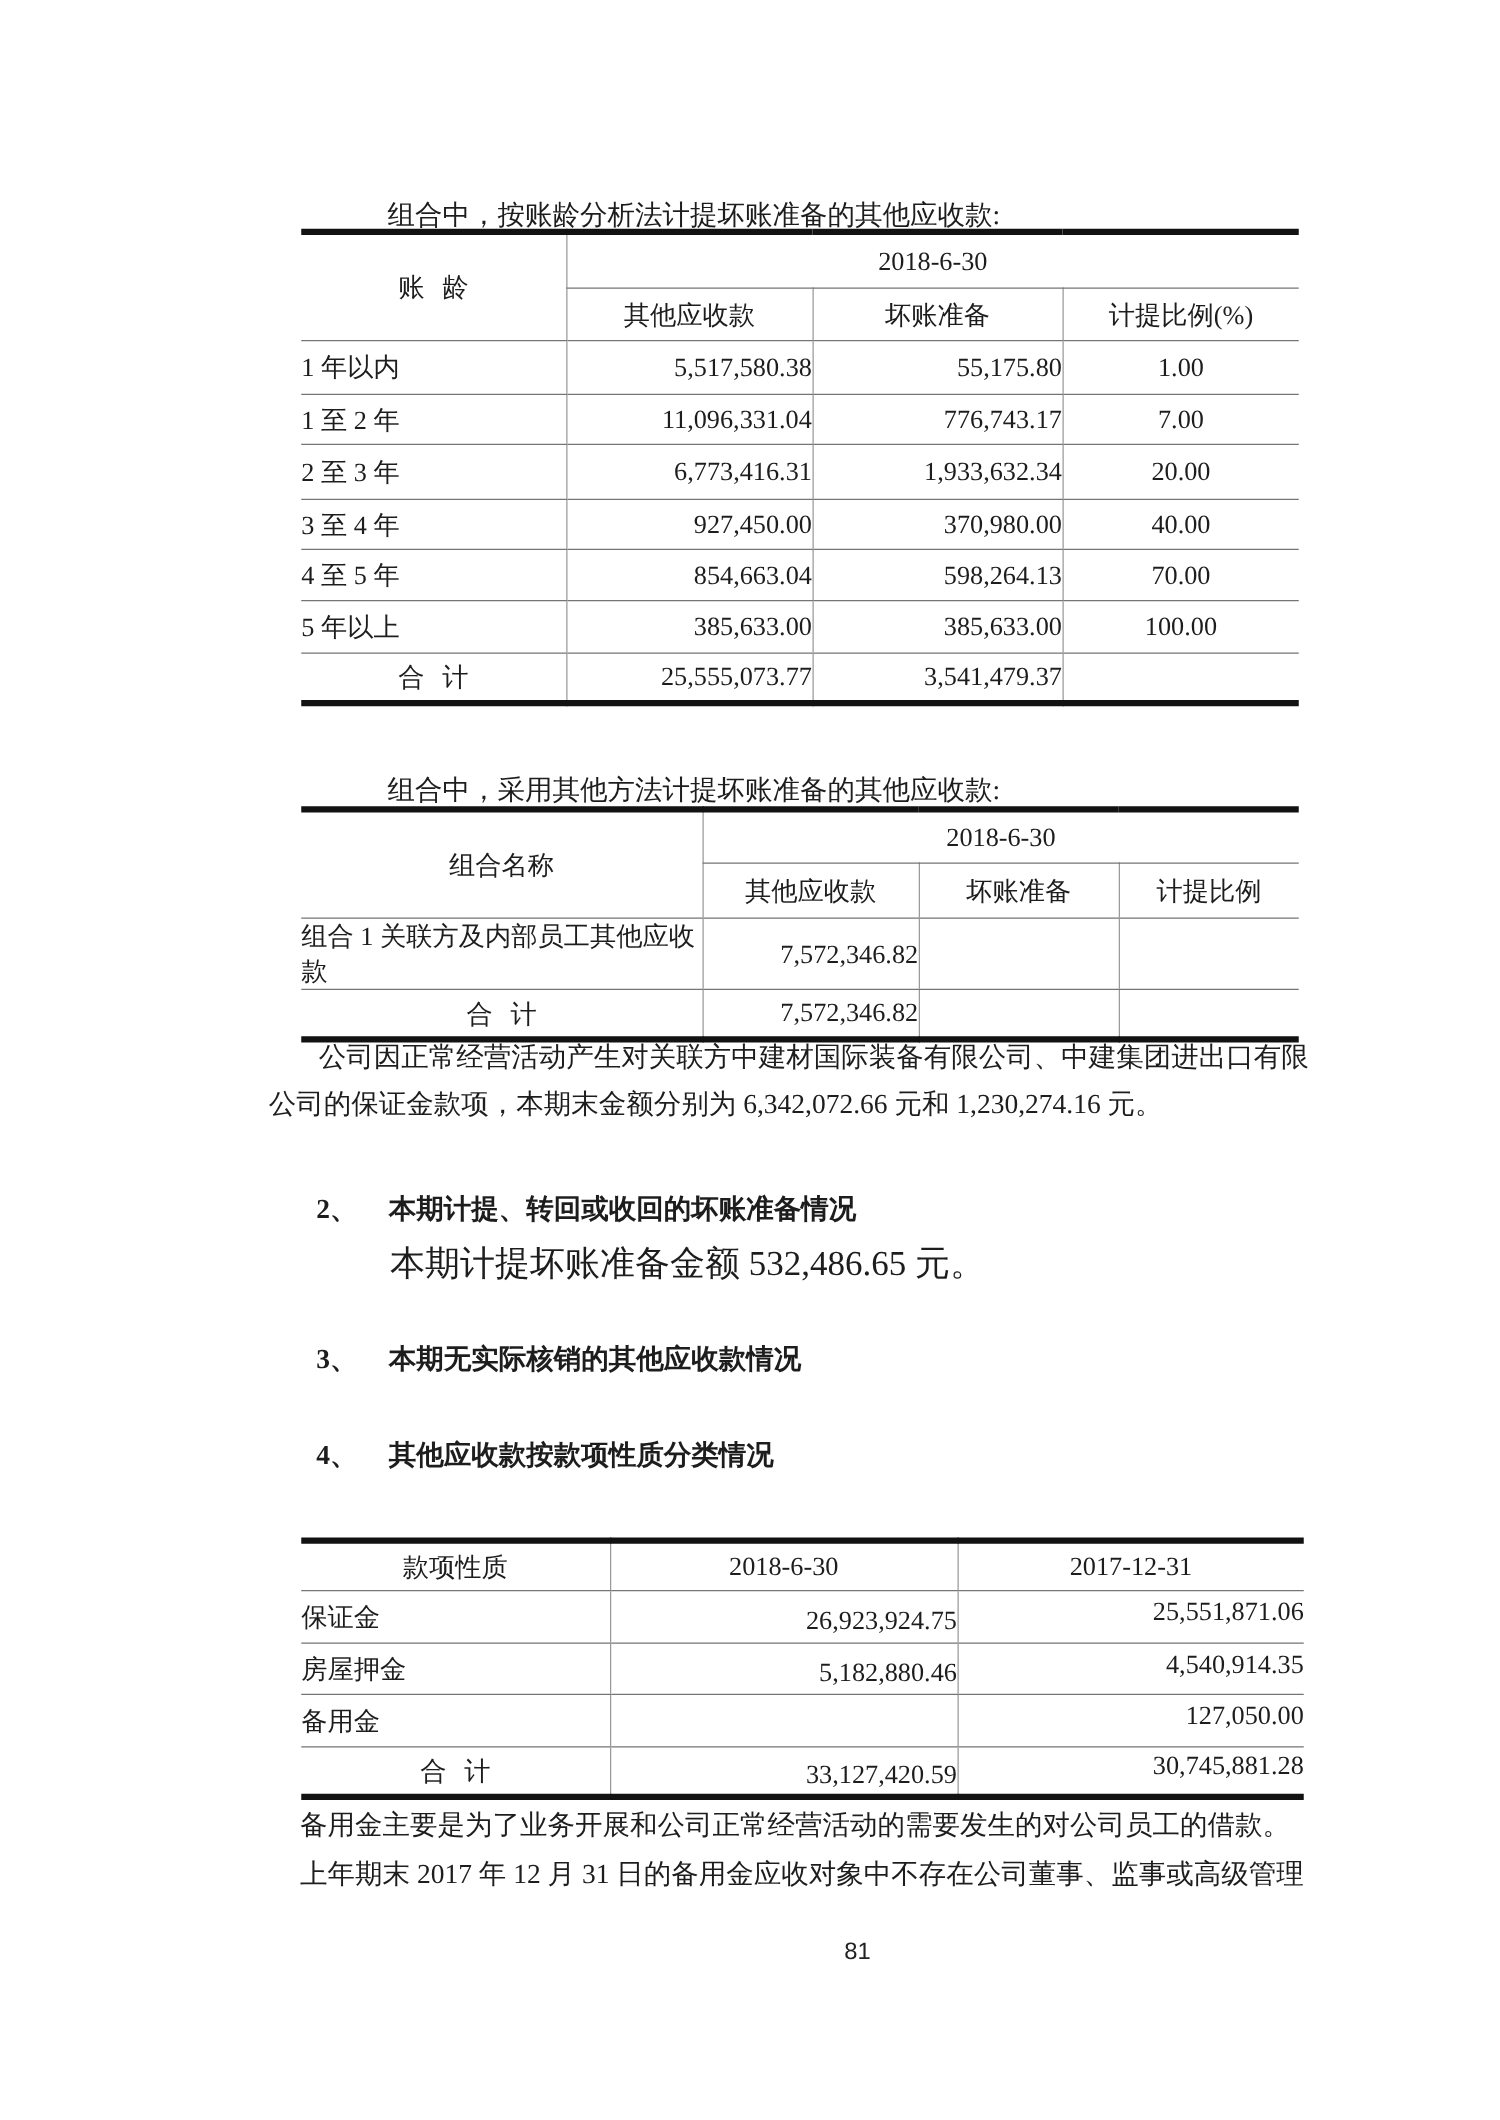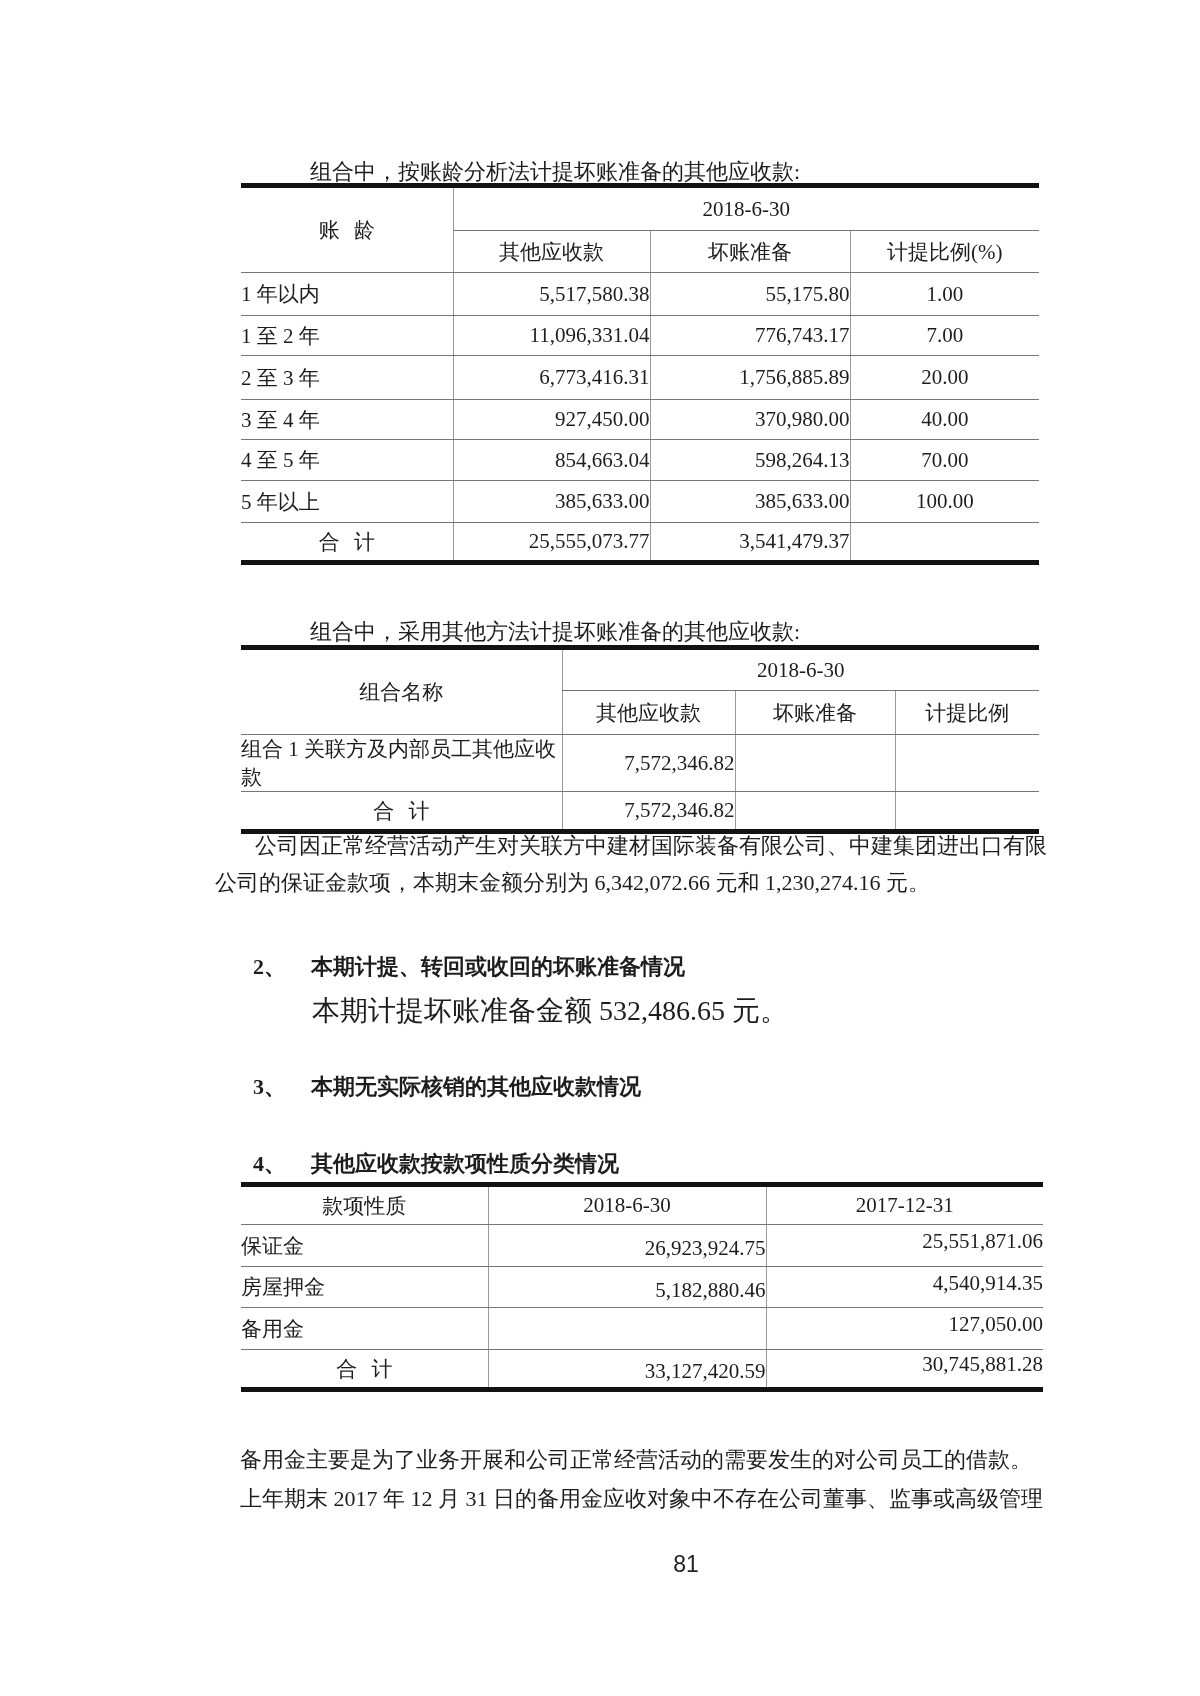--- a/index.html
+++ b/index.html
@@ -40,21 +40,21 @@
   .heading { display:flex; font-weight:bold; font-size:22px; white-space:nowrap; }
   .hnum  { width:58px; font-family:"Liberation Serif","DejaVu Serif",serif; }
   .htext { font-family:"Liberation Sans","DejaVu Sans",sans-serif; }
 
   .pline { white-space:nowrap; line-height:37px; font-size:22px; }
   .fline { white-space:nowrap; line-height:39px; font-size:22px; }
   .body-text { font-size:28px; white-space:nowrap; }
 
   .pageno {
     font-family:"Liberation Sans","DejaVu Sans",sans-serif;
-    font-size:23px; color:#222222; text-align:center;
+    font-size:19px; color:#222222; text-align:center;
   }
 </style>
 </head>
 <body>
 
 <div>
 
   <div class="abs title" style="left:310px; top:157px">组合中，按账龄分析法计提坏账准备的其他应收款:</div>
 
   <table class="tbl" style="left:241px; top:183px; width:798px">
@@ -82,21 +82,21 @@
       </tr>
       <tr style="height:40px">
         <td class="lbl bb">1 至 2 年</td>
         <td class="num bb vl">11,096,331.04</td>
         <td class="num bb vl">776,743.17</td>
         <td class="pct bb vl">7.00</td>
       </tr>
       <tr style="height:44px">
         <td class="lbl bb">2 至 3 年</td>
         <td class="num bb vl">6,773,416.31</td>
-        <td class="num bb vl">1,756,885.89</td>
+        <td class="num bb vl">1,933,632.34</td>
         <td class="pct bb vl">20.00</td>
       </tr>
       <tr style="height:40px">
         <td class="lbl bb">3 至 4 年</td>
         <td class="num bb vl">927,450.00</td>
         <td class="num bb vl">370,980.00</td>
         <td class="pct bb vl">40.00</td>
       </tr>
       <tr style="height:41px">
         <td class="lbl bb">4 至 5 年</td>
@@ -168,21 +168,21 @@
   <div class="abs heading" style="left:253px; top:1072px">
     <span class="hnum">3、</span>
     <span class="htext">本期无实际核销的其他应收款情况</span>
   </div>
 
   <div class="abs heading" style="left:253px; top:1149px">
     <span class="hnum">4、</span>
     <span class="htext">其他应收款按款项性质分类情况</span>
   </div>
 
-  <table class="tbl" style="left:241px; top:1182px; width:802px">
+  <table class="tbl" style="left:241px; top:1230px; width:802px">
     <colgroup>
       <col style="width:247px">
         <col style="width:278px">
         <col style="width:277px">
     </colgroup>
     <tbody>
       <tr style="height:40px">
         <td class="c bb">款项性质</td>
         <td class="c vl bb">2018-6-30</td>
         <td class="c vl bb">2017-12-31</td>

